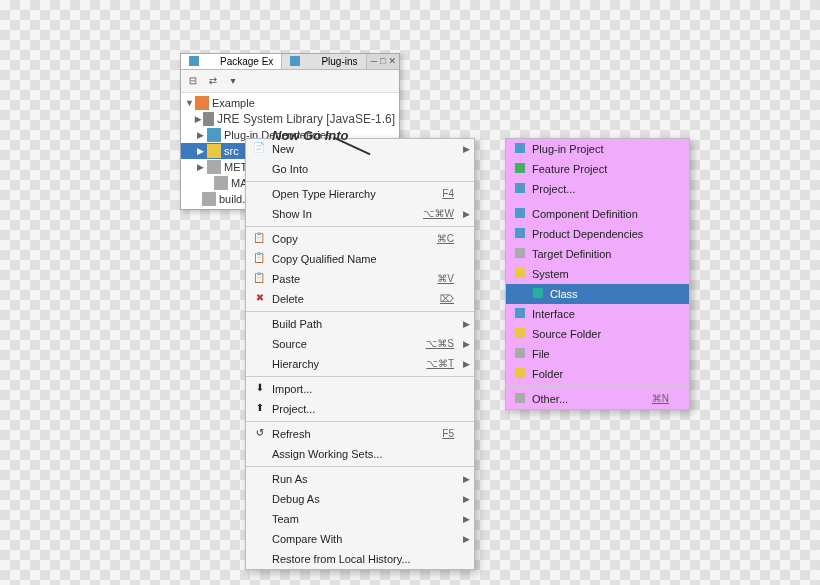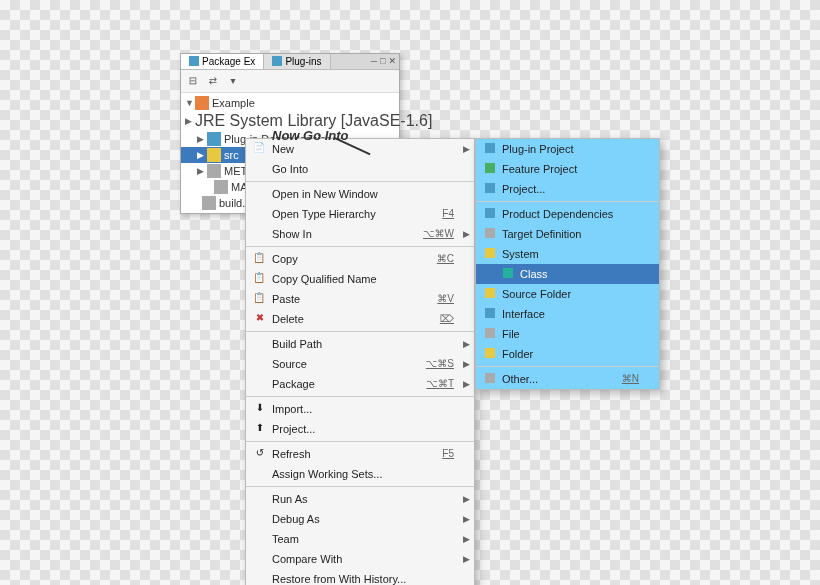--- a/index.html
+++ b/index.html
@@ -128,42 +128,43 @@
     .menu-arrow {
       position: absolute;
       right: 4px;
       color: #666;
       font-size: 9px;
     }
 
     
     .submenu {
       position: absolute;
-      background: #7dd3fc;
+      background: #f0abfc;
       border: 1px solid #bbb;
       box-shadow: 3px 3px 8px rgba(0,0,0,0.25);
       min-width: 185px;
       z-index: 20;
+      margin-left: 30px;
     }
 
     .title-tabs {
       display: flex;
       background: #d8d8d8;
       border-bottom: 1px solid #bbb;
     }
 
     .title-tab {
       padding: 2px 8px;
       font-size: 10px;
       border-right: 1px solid #bbb;
       background: #e0e0e0;
       cursor: pointer;
       display: flex;
       align-items: center;
-      gap: 3px;
+      gap: 21px;
     }
     .title-tab.active { background: #fff; }
 
     
     .sq { display:inline-block; width:10px; height:10px; vertical-align:middle; }
     .sq-blue { background:#4a9cc7; }
     .sq-yellow { background:#e8c840; }
     .sq-gray { background:#aaa; }
     .sq-green { background:#44b060; }
     .sq-teal { background:#26b0a0; }
@@ -203,21 +204,21 @@
     <div class="tree-container">
       <div class="tree-item">
         <span class="tree-arrow">▼</span>
         <span style="display:inline-block;width:14px;height:14px;background:#e88040;margin-right:3px;"></span>
         <span>Example</span>
       </div>
       <div class="tree-item">
         <span class="tree-indent"></span>
         <span class="tree-arrow">▶</span>
         <span style="display:inline-block;width:14px;height:14px;background:#888;margin-right:3px;"></span>
-        <span style="font-size:16px;color:#444;">JRE System Library [JavaSE-1.6]</span>
+        <span style="font-size:12px;color:#444;">JRE System Library [JavaSE-1.6]</span>
       </div>
       <div class="tree-item">
         <span class="tree-indent"></span>
         <span class="tree-arrow">▶</span>
         <span style="display:inline-block;width:14px;height:14px;background:#4a9cc7;margin-right:3px;"></span>
         <span>Plug-in Dependencies</span>
       </div>
       <div class="tree-item selected">
         <span class="tree-indent"></span>
         <span class="tree-arrow" style="color:#fff;">▶</span>
@@ -253,24 +254,20 @@
       <span>New</span>
       <span class="menu-arrow">▶</span>
     </div>
     <div class="menu-item">
       <span class="menu-icon"></span>
       <span>Go Into</span>
     </div>
     <div class="menu-separator"></div>
     <div class="menu-item">
       <span class="menu-icon"></span>
-      <span>Open in New Window</span>
-    </div>
-    <div class="menu-item">
-      <span class="menu-icon"></span>
       <span>Open Type Hierarchy</span>
       <span class="menu-shortcut">F4</span>
     </div>
     <div class="menu-item">
       <span class="menu-icon"></span>
       <span>Show In</span>
       <span class="menu-shortcut">⌥⌘W</span>
       <span class="menu-arrow">▶</span>
     </div>
     <div class="menu-separator"></div>
@@ -300,21 +297,21 @@
       <span class="menu-arrow">▶</span>
     </div>
     <div class="menu-item">
       <span class="menu-icon"></span>
       <span>Source</span>
       <span class="menu-shortcut">⌥⌘S</span>
       <span class="menu-arrow">▶</span>
     </div>
     <div class="menu-item">
       <span class="menu-icon"></span>
-      <span>Package</span>
+      <span>Hierarchy</span>
       <span class="menu-shortcut">⌥⌘T</span>
       <span class="menu-arrow">▶</span>
     </div>
     <div class="menu-separator"></div>
     <div class="menu-item">
       <span class="menu-icon">⬇</span>
       <span>Import...</span>
     </div>
     <div class="menu-item">
       <span class="menu-icon">⬆</span>
@@ -346,21 +343,21 @@
       <span>Team</span>
       <span class="menu-arrow">▶</span>
     </div>
     <div class="menu-item">
       <span class="menu-icon"></span>
       <span>Compare With</span>
       <span class="menu-arrow">▶</span>
     </div>
     <div class="menu-item">
       <span class="menu-icon"></span>
-      <span>Restore from With History...</span>
+      <span>Restore from Local History...</span>
     </div>
 
   </div>
 
   <div class="submenu" style="top:115px; left:405px; width:185px;">
     <div class="menu-item">
       <span class="menu-icon">
         <span class="sq sq-blue"></span>
       </span>
       <span>Plug-in Project</span>
@@ -375,20 +372,26 @@
       <span class="menu-icon">
         <span class="sq sq-blue"></span>
       </span>
       <span>Project...</span>
     </div>
     <div class="menu-separator"></div>
     <div class="menu-item">
       <span class="menu-icon">
         <span class="sq sq-blue"></span>
       </span>
+      <span>Component Definition</span>
+    </div>
+    <div class="menu-item">
+      <span class="menu-icon">
+        <span class="sq sq-blue"></span>
+      </span>
       <span>Product Dependencies</span>
     </div>
     <div class="menu-item">
       <span class="menu-icon">
         <span class="sq sq-gray"></span>
       </span>
       <span>Target Definition</span>
     </div>
     <div class="menu-item">
       <span class="menu-icon">
@@ -397,29 +400,29 @@
       <span>System</span>
     </div>
     <div class="menu-item highlighted">
       <span class="menu-icon">
         <span class="sq sq-teal"></span>
       </span>
       <span>Class</span>
     </div>
     <div class="menu-item">
       <span class="menu-icon">
+        <span class="sq sq-blue"></span>
+      </span>
+      <span>Interface</span>
+    </div>
+    <div class="menu-item">
+      <span class="menu-icon">
         <span class="sq sq-yellow"></span>
       </span>
       <span>Source Folder</span>
-    </div>
-    <div class="menu-item">
-      <span class="menu-icon">
-        <span class="sq sq-blue"></span>
-      </span>
-      <span>Interface</span>
     </div>
     <div class="menu-item">
       <span class="menu-icon">
         <span class="sq sq-gray"></span>
       </span>
       <span>File</span>
     </div>
     <div class="menu-item">
       <span class="menu-icon">
         <span class="sq sq-yellow"></span>

